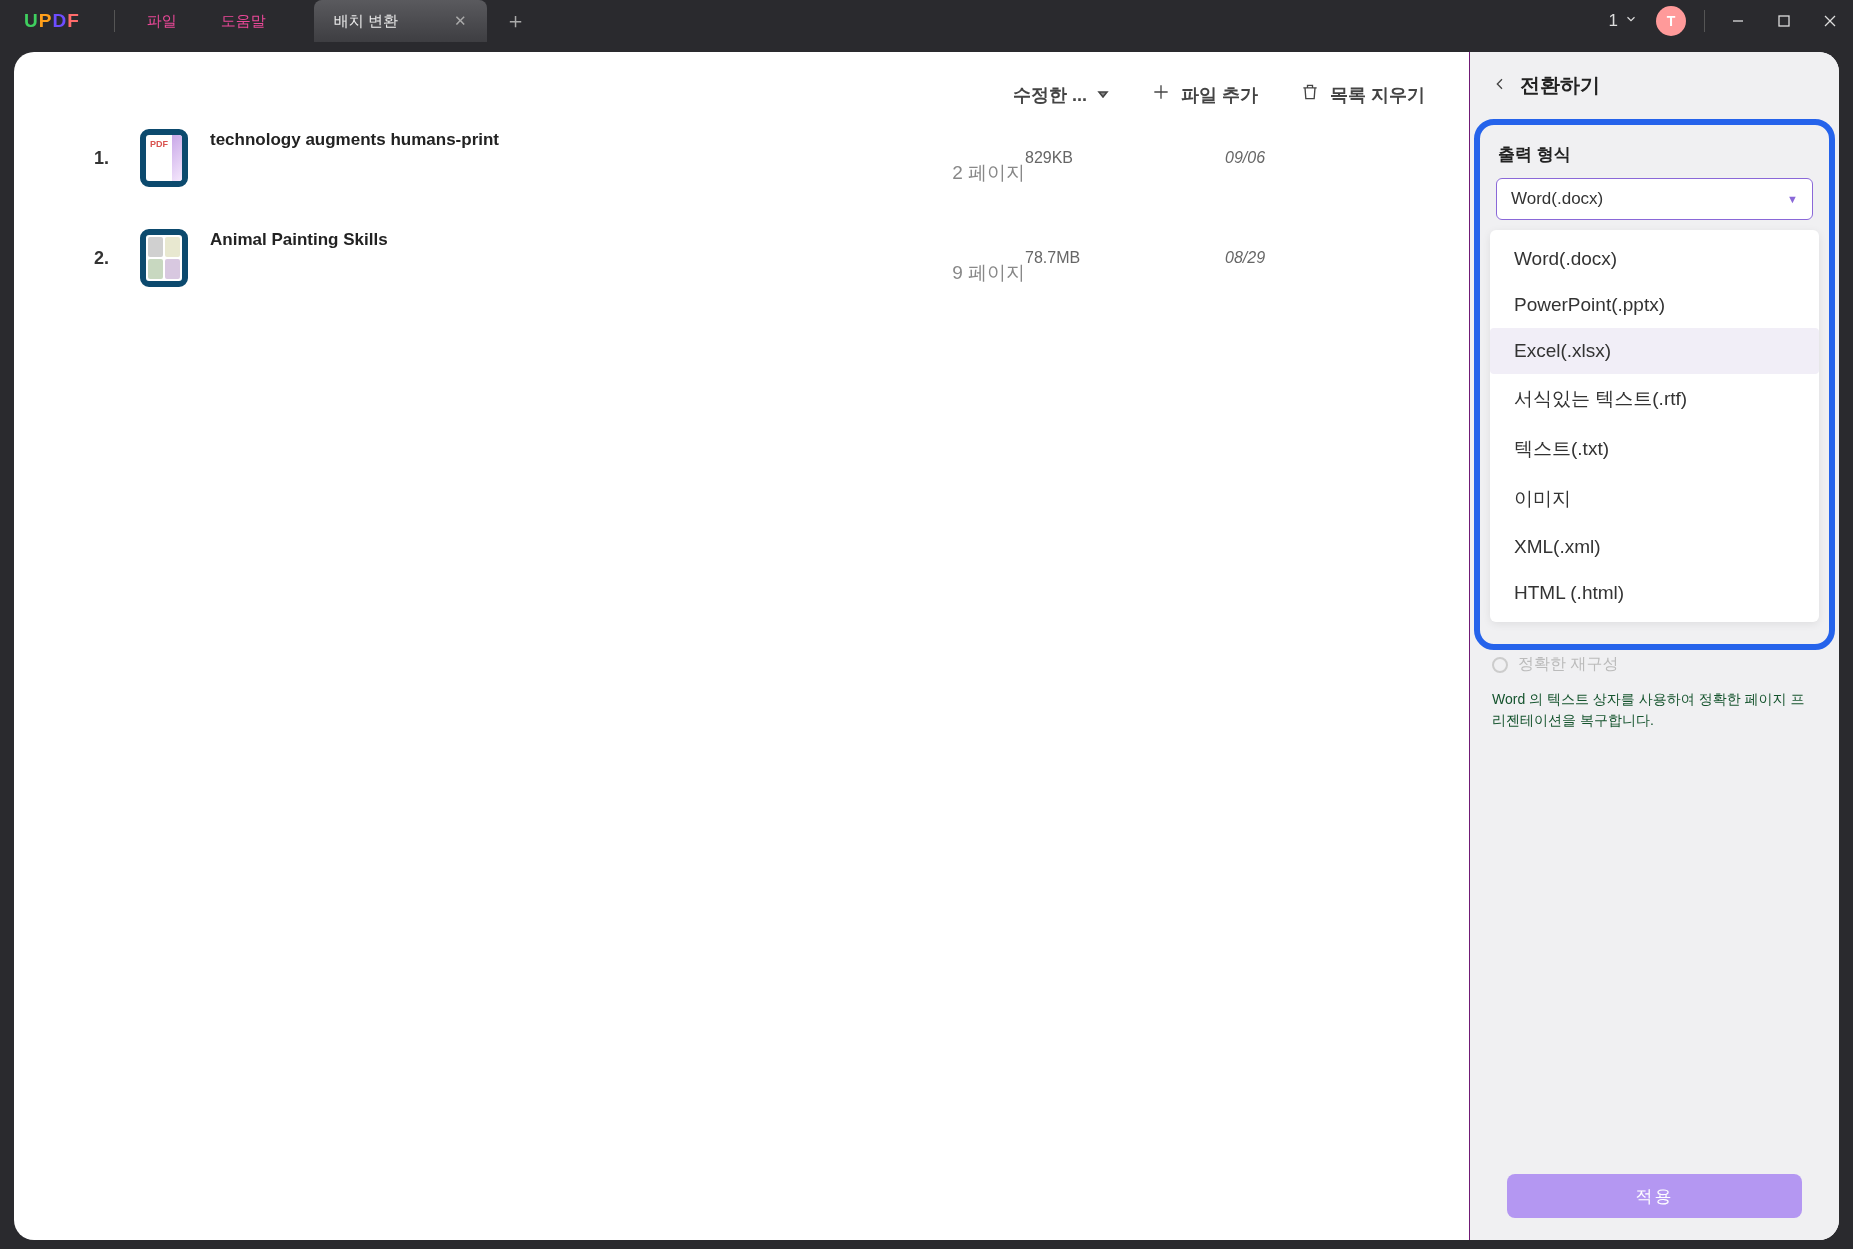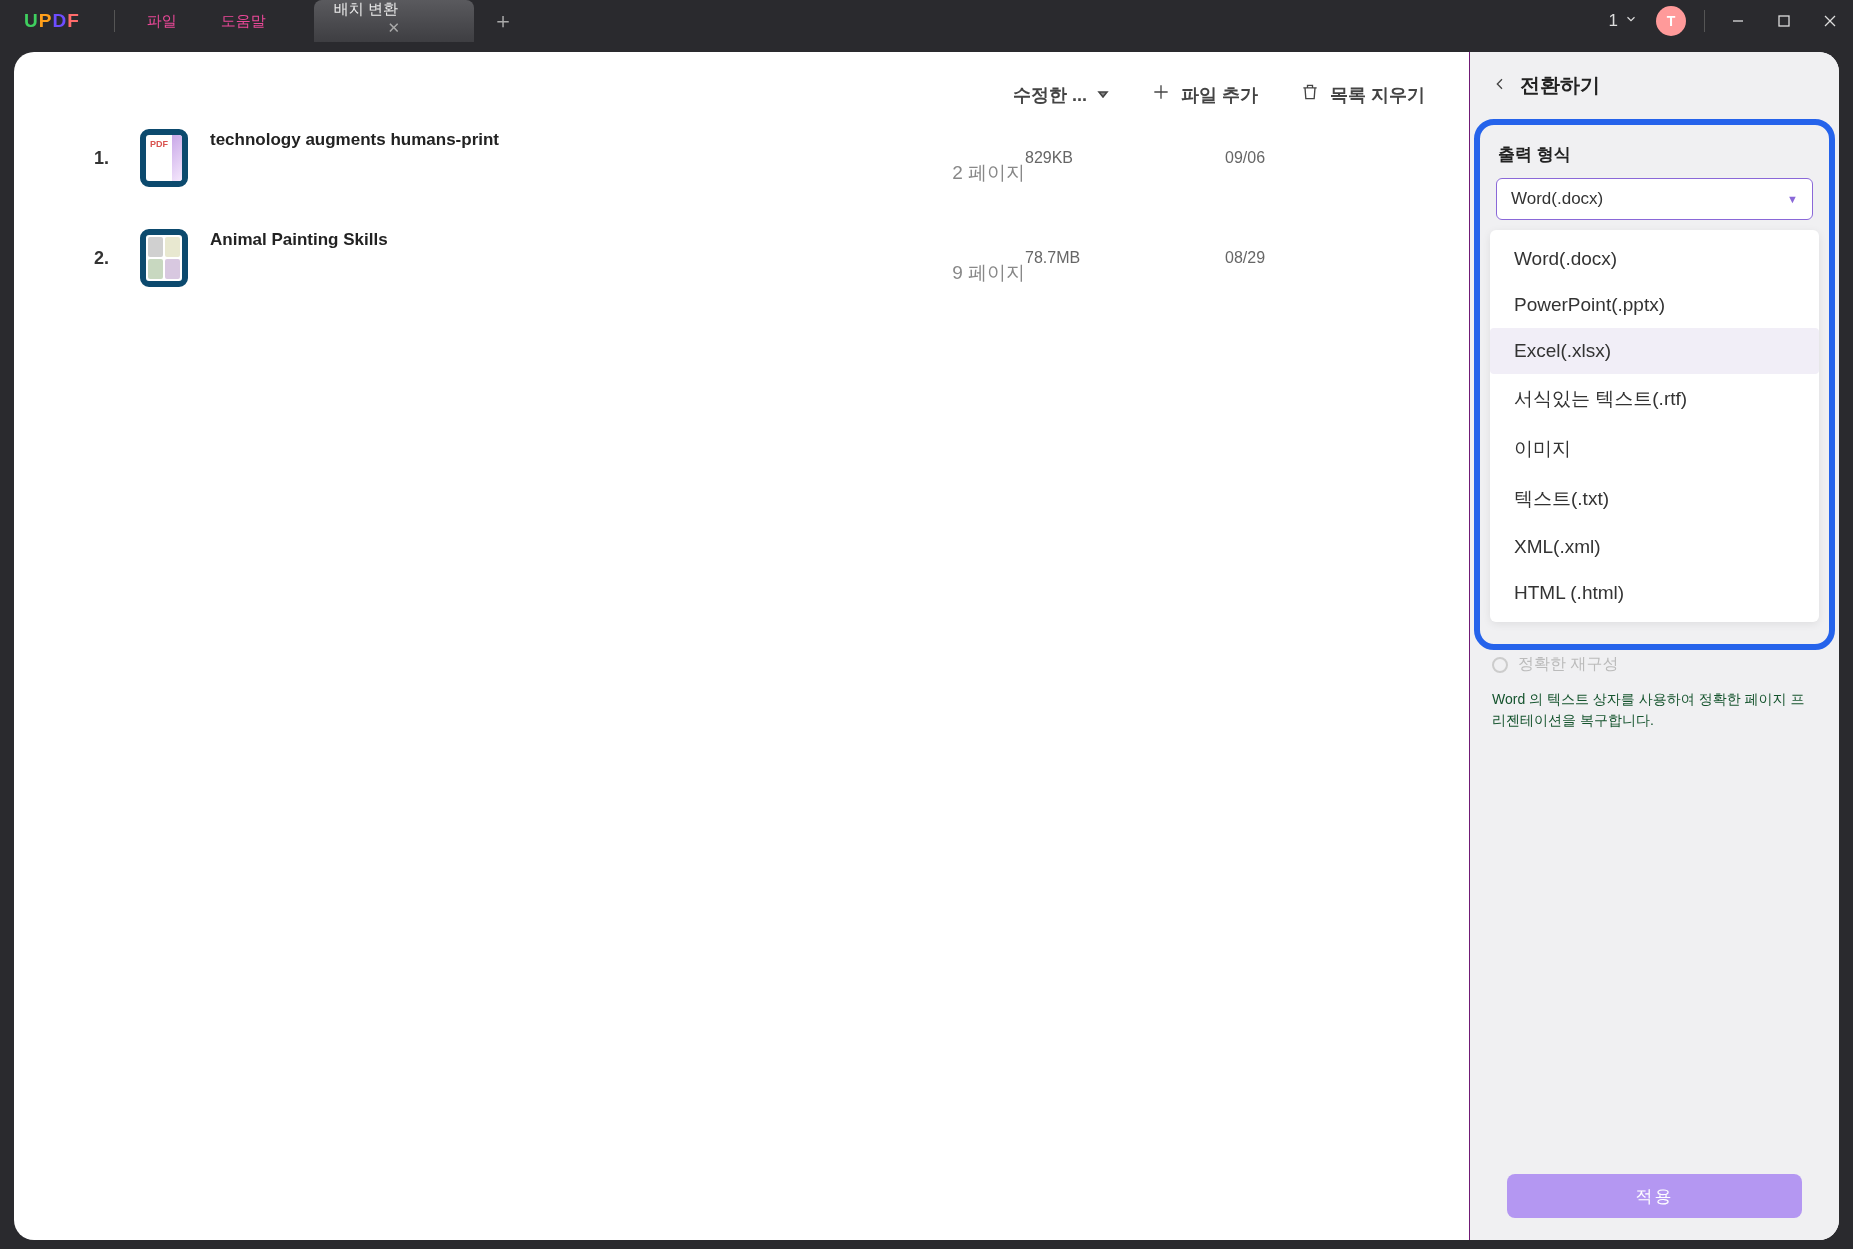--- a/index.html
+++ b/index.html
@@ -5,21 +5,21 @@
 * { margin: 0; padding: 0; box-sizing: border-box; font-family: "Segoe UI", "Malgun Gothic", sans-serif; }
 body { background: #2a2a2e; width: 1853px; height: 1249px; overflow: hidden; }
 .titlebar { height: 42px; background: #2a2a2e; display: flex; align-items: center; color: #e0e0e0; }
 .logo { padding: 0 24px; font-size: 19px; font-weight: 700; letter-spacing: 1px; }
 .logo .u { color: #3fcf5f; }
 .logo .p { color: #ff9f1a; }
 .logo .d { color: #6d4dff; }
 .logo .f { color: #ff6b6b; }
 .divider { width: 1px; height: 22px; background: #555; margin: 0 10px; }
 .menu-item { padding: 0 22px; font-size: 15px; cursor: pointer; color: #ec4899; }
-.tab { display: flex; align-items: center; background: linear-gradient(#5a5a5e,#3e3e42); height: 42px; padding: 0 20px; margin-left: 26px; border-radius: 8px 8px 0 0; flex-direction: column; }
+.tab { display: flex; align-items: center; background: linear-gradient(#5a5a5e,#3e3e42); height: 42px; padding: 0 20px; margin-left: 26px; border-radius: 8px 8px 0 0; }
 .tab-label { color: #eee; font-size: 15px; margin-right: 56px; }
 .tab-close { color: #aaa; font-size: 15px; cursor: pointer; }
 .newtab { color: #aaa; font-size: 22px; margin-left: 18px; cursor: pointer; }
 .titlebar-right { margin-left: auto; display: flex; align-items: center; }
 .tabcount { color: #ddd; font-size: 17px; margin-right: 6px; }
 .tabchev { margin-right: 18px; }
 .tabchev svg { width: 14px; height: 14px; }
 .avatar { width: 30px; height: 30px; border-radius: 50%; background: #ff9a9a; color: #fff; display: flex; align-items: center; justify-content: center; font-size: 14px; font-weight: 600; margin-right: 8px; }
 .winbtn { width: 46px; height: 32px; display: flex; align-items: center; justify-content: center; cursor: pointer; color: #ddd; }
 .winbtn svg { width: 14px; height: 14px; stroke: #ddd; stroke-width: 1.3; fill: none; }
@@ -36,21 +36,21 @@
 .pdf-badge { font-size: 9px; font-weight: 700; color: #d9534f; padding: 4px; }
 .thumb-body { flex: 1; background: linear-gradient(135deg,#c9a8e8,#f5e8fc); }
 .thumb-collage { flex: 1; display: grid; grid-template-columns: 1fr 1fr; gap: 2px; padding: 2px; }
 .tc { background: #ccc; border-radius: 2px; }
 .tc:nth-child(1){background:#d0d0d0;} .tc:nth-child(2){background:#e8e8d0;}
 .tc:nth-child(3){background:#c8d8c0;} .tc:nth-child(4){background:#d8c8e0;}
 .fileinfo { flex: 1; }
 .filename { font-size: 17px; font-weight: 700; color: #222; margin-bottom: 10px; }
 .filepages { font-size: 19px; color: #888; text-align: right; }
 .filesize { width: 200px; font-size: 16px; color: #666; }
-.filedate { width: 200px; font-size: 16px; color: #666; }
+.filedate { width: 200px; font-size: 16px; color: #666; font-style: italic; }
 .sidepanel { width: 370px; background: #f0f0f2; border-left: 1px solid #701a75; display: flex; flex-direction: column; position: relative; }
 .sp-header { display: flex; align-items: center; gap: 12px; padding: 20px 22px; font-size: 20px; font-weight: 700; color: #222; }
 .sp-header svg { width: 16px; height: 16px; stroke: #444; stroke-width: 2; fill: none; }
 .highlight-box { border: 6px solid #2563eb; border-radius: 20px; margin: 0 4px; padding: 0 0 22px 0; background: #f0f0f2; position: relative; z-index: 2; }
 .hb-title { font-size: 17px; font-weight: 700; padding: 18px 18px 12px; color: #222; }
 .combo { margin: 0 16px 10px; border: 1px solid #8a68d8; border-radius: 6px; background: #fff; height: 42px; display: flex; align-items: center; padding: 0 14px; justify-content: space-between; font-size: 17px; color: #333; cursor: pointer; }
 .combo-arrow { color: #8a68d8; font-size: 11px; }
 .dropdown { margin: 0 10px; background: #fff; border-radius: 6px; padding: 6px 0; box-shadow: 0 2px 8px rgba(0,0,0,0.08); }
 .dd-item { padding: 12px 24px; font-size: 19px; color: #333; cursor: pointer; }
 .dd-item.hover { background: #f1eef7; border-radius: 4px; }
@@ -168,22 +168,22 @@
       <div class="hb-title">출력 형식</div>
       <div class="combo">
         <span>Word(.docx)</span>
         <span class="combo-arrow">▼</span>
       </div>
       <div class="dropdown">
         <div class="dd-item">Word(.docx)</div>
         <div class="dd-item">PowerPoint(.pptx)</div>
         <div class="dd-item hover">Excel(.xlsx)</div>
         <div class="dd-item">서식있는 텍스트(.rtf)</div>
+        <div class="dd-item">텍스트(.txt)</div>
         <div class="dd-item">이미지</div>
-        <div class="dd-item">텍스트(.txt)</div>
         <div class="dd-item">XML(.xml)</div>
         <div class="dd-item">HTML (.html)</div>
       </div>
     </div>
 
     <div class="layout-radio">
       <div class="circ"></div>
       <span>정확한 재구성</span>
     </div>
     <div class="layout-desc">Word 의 텍스트 상자를 사용하여 정확한 페이지 프리젠테이션을 복구합니다.</div>

